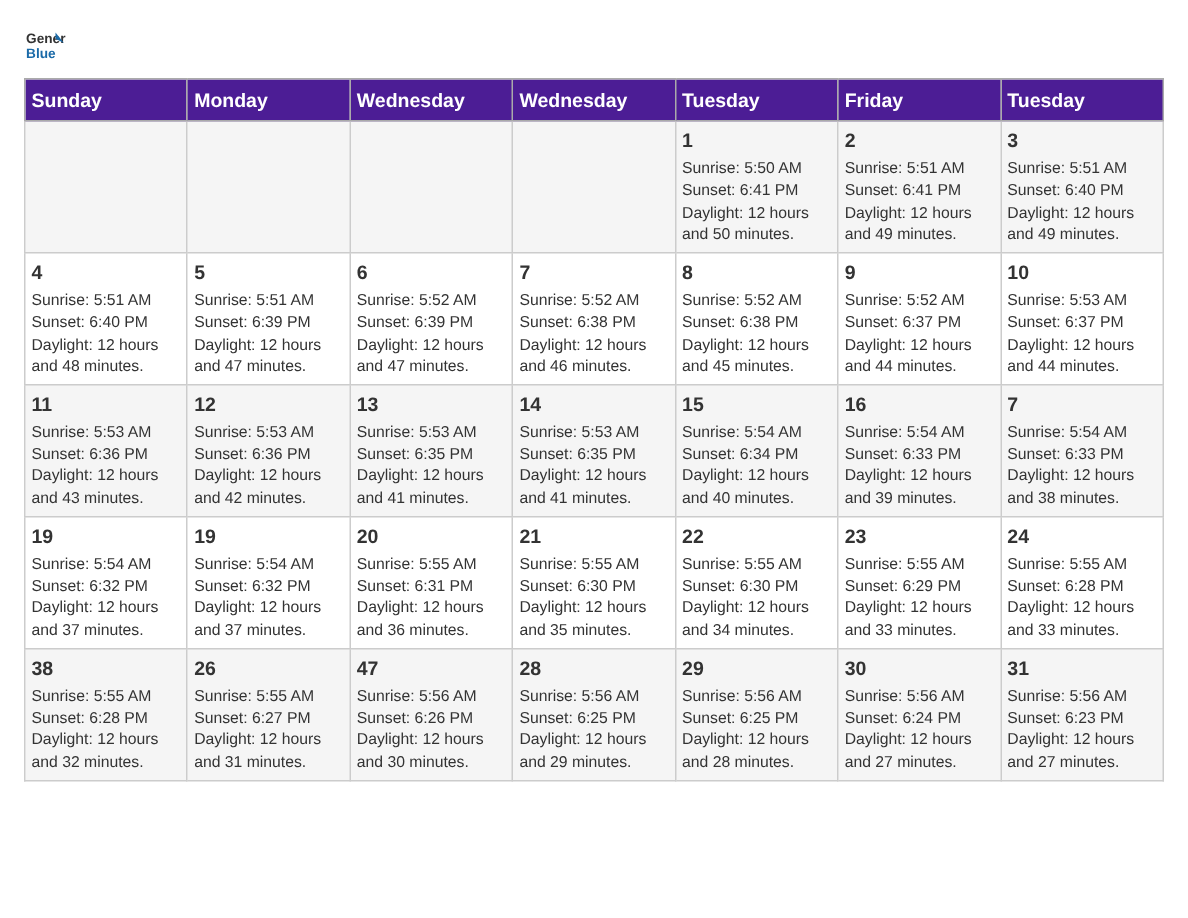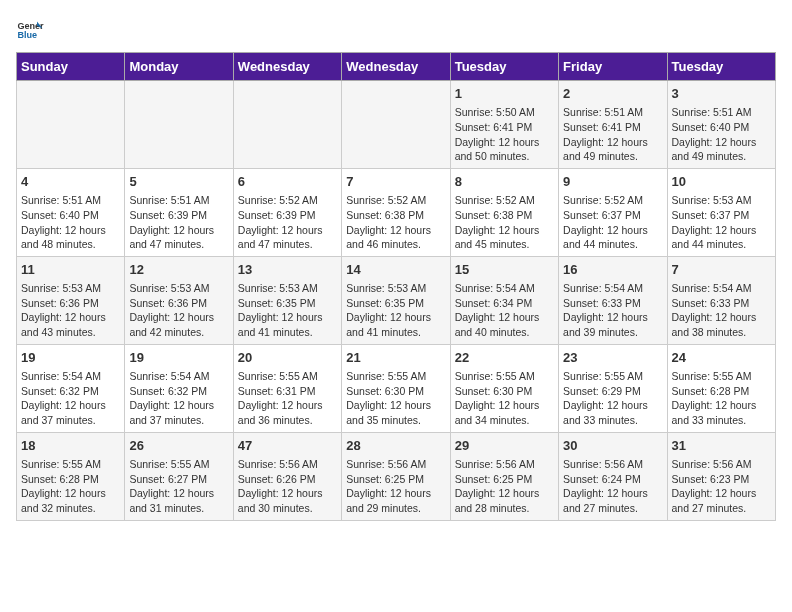--- a/index.html
+++ b/index.html
@@ -293,21 +293,21 @@
         <td>
           <span class="day-number">24</span>
           <div class="cell-content" style="white-space: pre-line;">Sunrise: 5:55 AM
 Sunset: 6:28 PM
 Daylight: 12 hours
 and 33 minutes.</div>
         </td>
       </tr>
       <tr>
         <td>
-          <span class="day-number">18</span>
+          <span class="day-number">38</span>
           <div class="cell-content" style="white-space: pre-line;">Sunrise: 5:55 AM
 Sunset: 6:28 PM
 Daylight: 12 hours
 and 32 minutes.</div>
         </td>
         <td>
           <span class="day-number">26</span>
           <div class="cell-content" style="white-space: pre-line;">Sunrise: 5:55 AM
 Sunset: 6:27 PM
 Daylight: 12 hours

